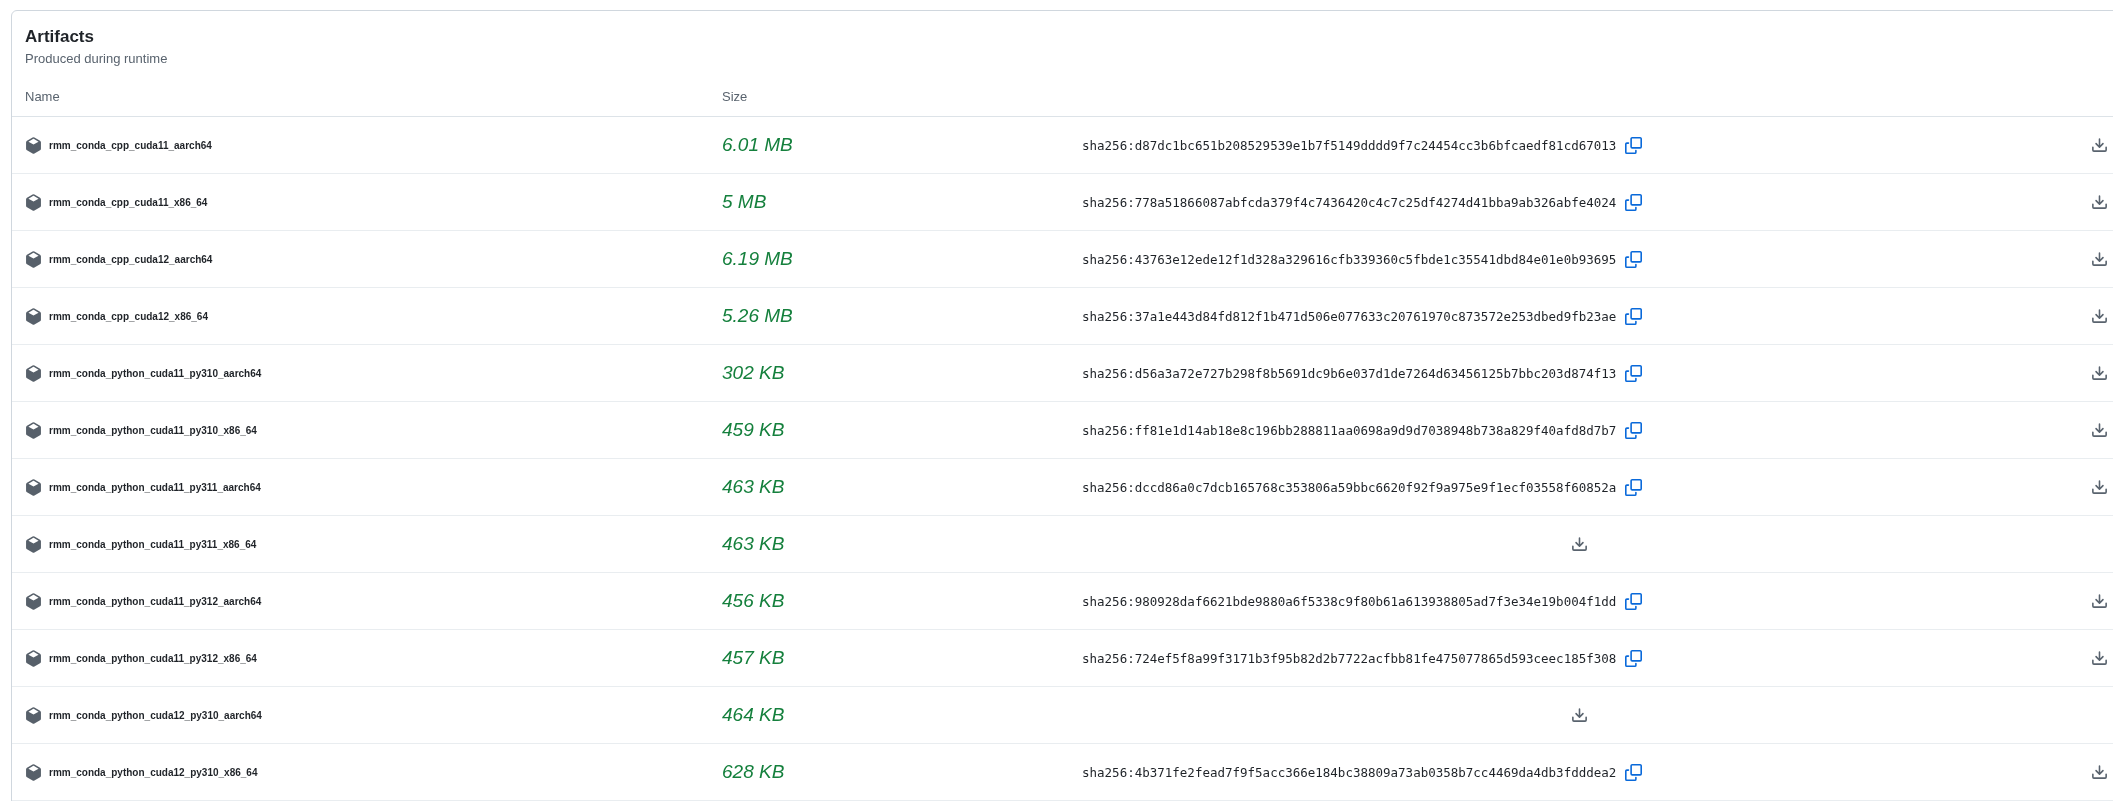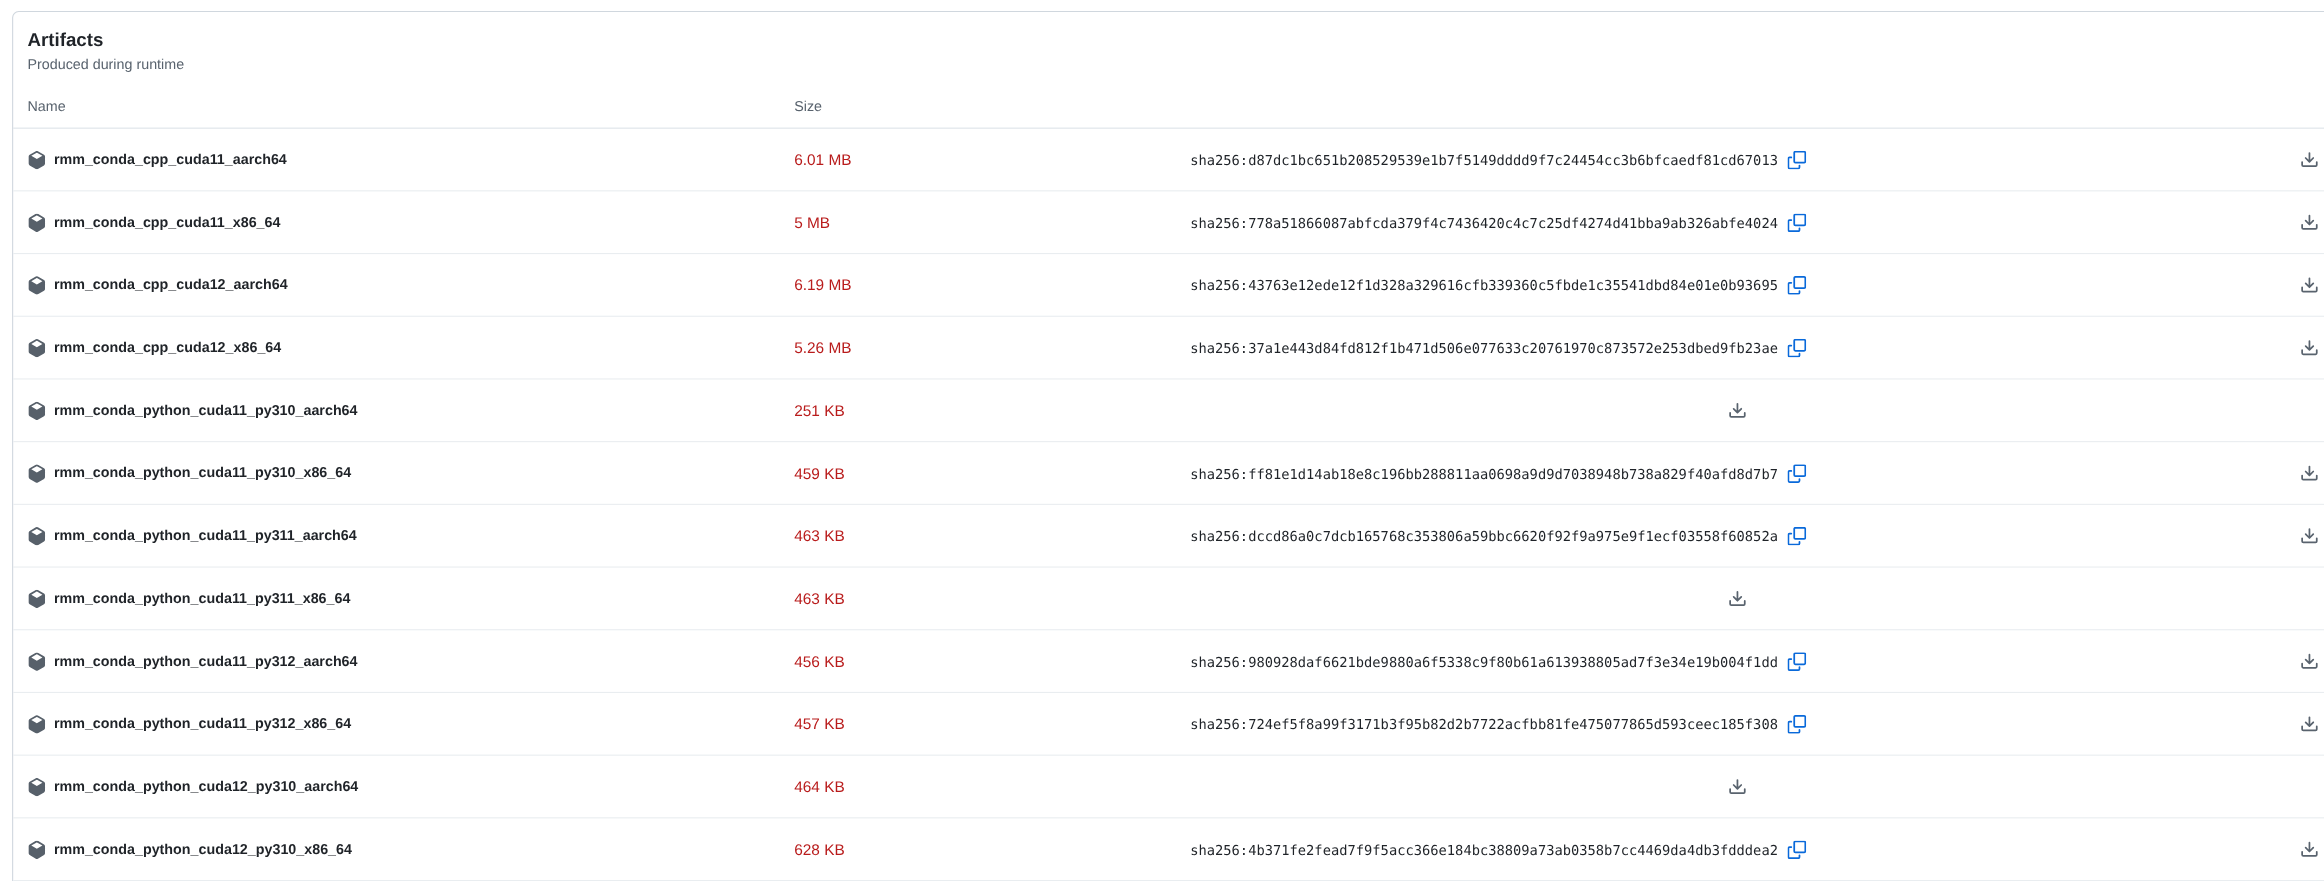--- a/index.html
+++ b/index.html
@@ -35,26 +35,26 @@
     color: #59636e;
     font-size: 13px;
   }
   .th-name { padding-left: 13px; }
 
   .artifact-row {
     height: 57px;
     border-bottom: 1px solid #e9edf0;
   }
   .cell-name {
-    display: flex; align-items: flex-start; gap: 7px;
+    display: flex; align-items: center; gap: 7px;
     padding-left: 13px;
-    font-size: 13px; font-weight: 700; color: #1f2328;
+    font-size: 10px; font-weight: 700; color: #1f2328;
     white-space: nowrap; overflow: hidden;
   }
-  .cell-size { font-size: 14px; color: #b91c1c; }
+  .cell-size { font-size: 19px; color: #15803d; font-style: italic; }
   .cell-digest {
     display: flex; align-items: center; gap: 9px;
     font-family: "DejaVu Sans Mono", "Liberation Mono", monospace;
     font-size: 12.5px; color: #1f2328;
     white-space: nowrap; overflow: hidden;
   }
   .cell-download { display: flex; align-items: center; justify-content: center; }
 
   .icon { display: inline-flex; flex: none; }
   .pkg-icon svg { width: 17px; height: 17px; fill: #57606a; }
@@ -216,21 +216,32 @@
 
   <div class="grid-row artifact-row">
     <div class="cell-name">
       <span class="icon pkg-icon">
         <svg viewBox="0 0 16 16" aria-hidden="true">
               <path d="M8.878.392a1.75 1.75 0 0 0-1.756 0l-5.25 3.045A1.75 1.75 0 0 0 1 4.951v6.098c0 .624.332 1.2.872 1.514l5.25 3.045a1.75 1.75 0 0 0 1.756 0l5.25-3.045c.54-.313.872-.89.872-1.514V4.951c0-.624-.332-1.2-.872-1.514ZM7.875 1.69a.25.25 0 0 1 .25 0l4.63 2.685L8 7.133 3.245 4.375ZM2.5 5.677v5.372c0 .09.047.171.125.216l4.625 2.683V8.432Zm6.25 8.271 4.625-2.683a.25.25 0 0 0 .125-.216V5.677L8.75 8.432Z"></path>
             </svg>
       </span>
       <span class="name-text">rmm_conda_python_cuda11_py310_aarch64</span>
     </div>
-    <div class="cell-size">251 KB</div>
+    <div class="cell-size">302 KB</div>
+    <div class="cell-digest">
+      <span class="digest-text">sha256:d56a3a72e727b298f8b5691dc9b6e037d1de7264d63456125b7bbc203d874f13</span>
+      <button class="copy-btn">
+        <span class="icon">
+          <svg viewBox="0 0 16 16" aria-hidden="true">
+                <path d="M0 6.75C0 5.784.784 5 1.75 5h1.5a.75.75 0 0 1 0 1.5h-1.5a.25.25 0 0 0-.25.25v7.5c0 .138.112.25.25.25h7.5a.25.25 0 0 0 .25-.25v-1.5a.75.75 0 0 1 1.5 0v1.5A1.75 1.75 0 0 1 9.25 16h-7.5A1.75 1.75 0 0 1 0 14.25Z"></path>
+                <path d="M5 1.75C5 .784 5.784 0 6.75 0h7.5C15.216 0 16 .784 16 1.75v7.5A1.75 1.75 0 0 1 14.25 11h-7.5A1.75 1.75 0 0 1 5 9.25Zm1.75-.25a.25.25 0 0 0-.25.25v7.5c0 .138.112.25.25.25h7.5a.25.25 0 0 0 .25-.25v-7.5a.25.25 0 0 0-.25-.25Z"></path>
+              </svg>
+        </span>
+      </button>
+    </div>
     <div class="cell-download">
       <button class="download-btn">
         <span class="icon">
           <svg viewBox="0 0 16 16" aria-hidden="true">
                 <path d="M2.75 14A1.75 1.75 0 0 1 1 12.25v-2.5a.75.75 0 0 1 1.5 0v2.5c0 .138.112.25.25.25h10.5a.25.25 0 0 0 .25-.25v-2.5a.75.75 0 0 1 1.5 0v2.5A1.75 1.75 0 0 1 13.25 14Z"></path>
                 <path d="M7.25 7.689V2a.75.75 0 0 1 1.5 0v5.689l1.97-1.969a.749.749 0 1 1 1.06 1.06l-3.25 3.25a.749.749 0 0 1-1.06 0L4.22 6.78a.749.749 0 1 1 1.06-1.06l1.97 1.969Z"></path>
               </svg>
         </span>
       </button>
     </div>

